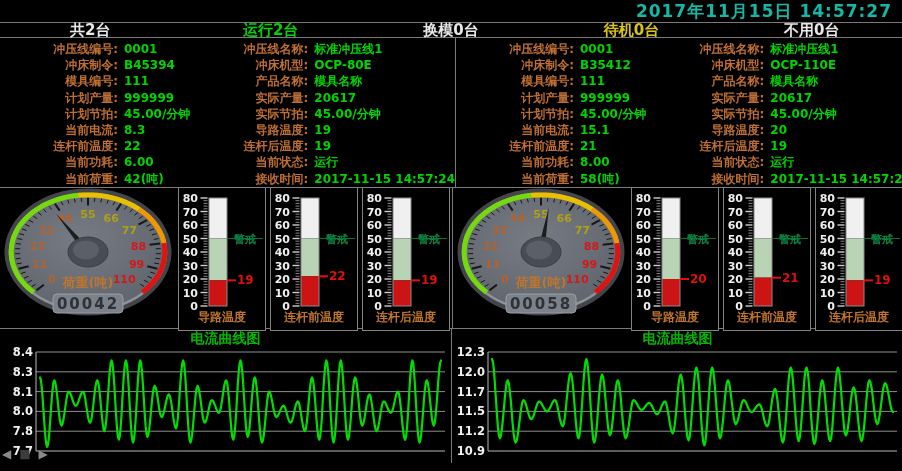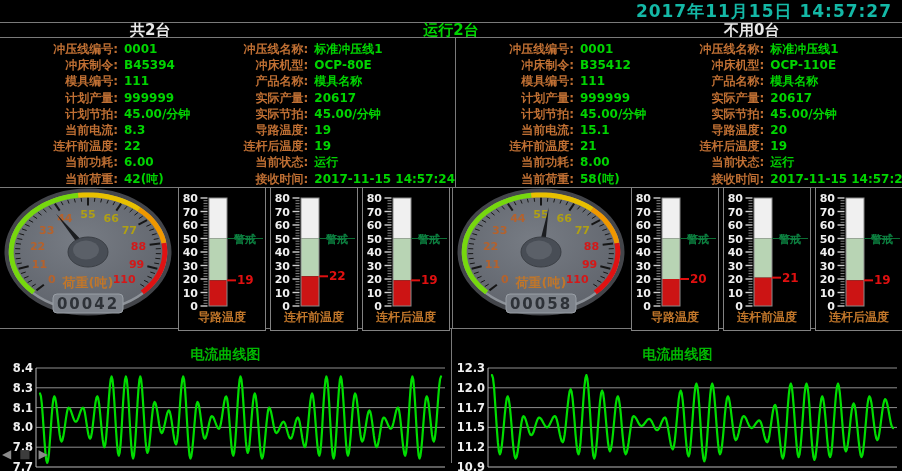--- a/index.html
+++ b/index.html
@@ -15,35 +15,37 @@
   .info-row{display:flex;line-height:16.2px;font-size:12px;font-weight:bold;white-space:nowrap;}
   .info-label{width:118px;text-align:right;color:#bf6f33;}
   .info-value{margin-left:6px;color:#00d400;}
   .gaugerow{height:141px;display:flex;border-bottom:1px solid #7a7a7a;box-sizing:border-box;}
   .machine-gauges{flex:1;display:flex;align-items:center;}
   .machine-gauges.right{border-left:1px solid #7a7a7a;}
   .thermo-box{border:1px solid #828282;margin:1px 2px 0 2px;background:#000;}
   .chartrow{height:134px;display:flex;}
   .chart-panel{flex:1;position:relative;}
   .chart-panel.right{border-left:1px solid #7a7a7a;}
-  .chart-title{text-align:center;color:#00b800;font-weight:bold;font-size:14px;height:18px;line-height:18px;margin-top:16px;}
+  .chart-title{text-align:center;color:#00b800;font-weight:bold;font-size:14px;height:18px;line-height:18px;}
   .scroll-icons{position:absolute;left:2px;bottom:2px;color:#8a8a8a;font-size:12px;display:flex;gap:8px;align-items:center;}
   .scroll-icons .sq{color:#3c3c3c;}
   svg text{font-family:"DejaVu Sans","Liberation Sans",sans-serif;}
 </style>
 </head>
 <body>
 
 <div class="titlebar">
   <span class="datetime">2017年11月15日 14:57:27</span>
 </div>
 
 <div class="statusbar" id="statusbar">
     <div class="status-cell" style="color: rgb(232, 232, 232);">共2台</div>
     <div class="status-cell" style="color: rgb(0, 212, 0);">运行2台</div>
+    <div class="status-cell" style="color: rgb(232, 232, 232);">换模0台</div>
+    <div class="status-cell" style="color: rgb(216, 196, 22);">待机0台</div>
     <div class="status-cell" style="color: rgb(232, 232, 232);">不用0台</div>
   </div>
 
 <div class="inforow">
   <div class="machine-info" id="info-0">
       <div class="info-col">
         <div class="info-row">
           <span class="info-label">冲压线编号:</span>
           <span class="info-value">0001</span>
         </div>

